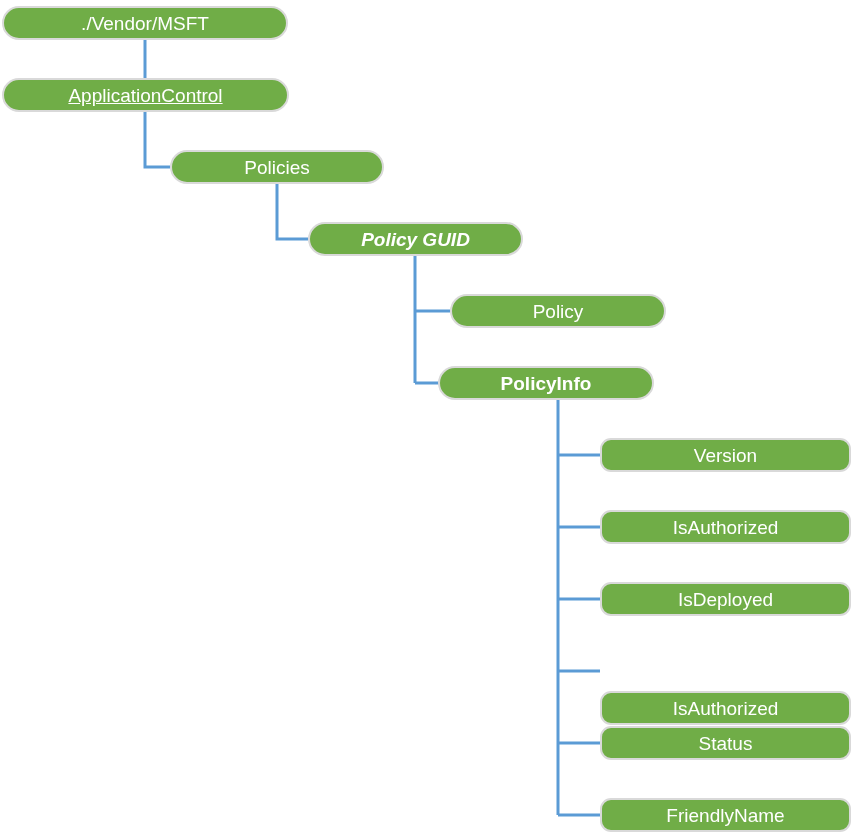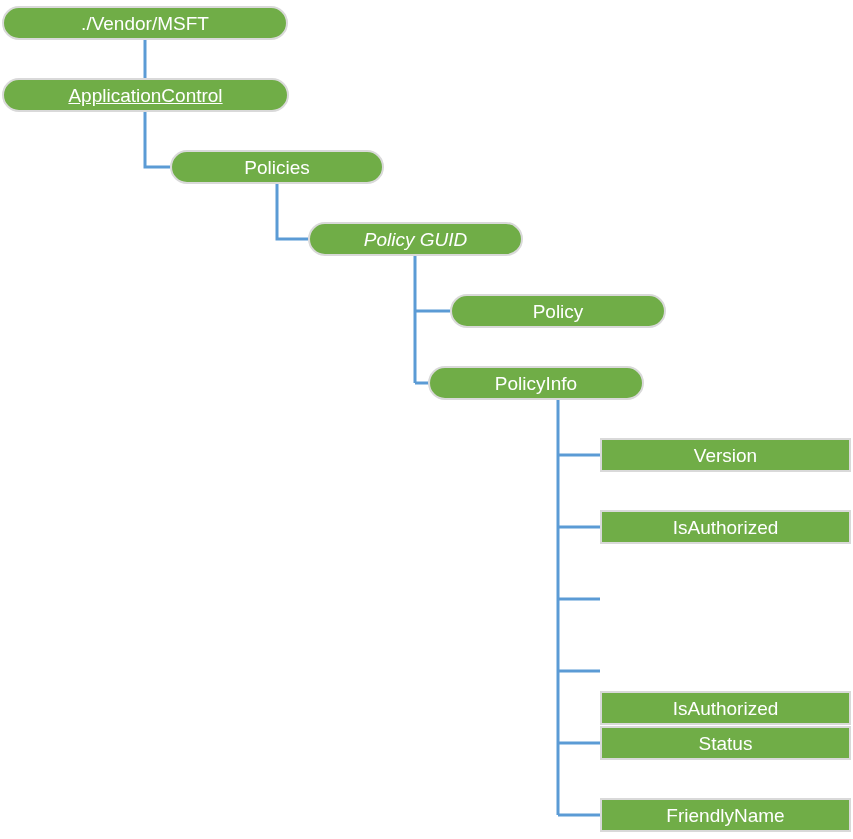--- a/index.html
+++ b/index.html
@@ -39,30 +39,30 @@
     justify-content: center;
     background: var(--node-fill, #70AD47);
     border: 2px solid var(--node-border, #D9D9D9);
     color: var(--node-text, #FFFFFF);
     font-size: 19px;
     line-height: 1;
     height: 34px;
     white-space: nowrap;
   }
   .pill { border-radius: 17px; }
-  .rect { border-radius: 0; }
-  .italic { font-style: italic; }
+  .rect { border-radius: 11px; }
+  .italic { font-style: italic; font-weight: bold; }
 
   
   .n-vendor   { left: 2px;   top: 6px;   width: 286px; }
   .n-appctrl  { left: 2px;   top: 78px;  width: 287px; text-decoration: underline; }
   .n-policies { left: 170px; top: 150px; width: 214px; }
   .n-guid     { left: 308px; top: 222px; width: 215px; }
   .n-policy   { left: 450px; top: 294px; width: 216px; }
-  .n-polinfo  { left: 428px; top: 366px; width: 216px; }
+  .n-polinfo  { left: 438px; top: 366px; width: 216px; font-weight: bold; }
   .n-leaf     { left: 600px; width: 251px; }
   .n-leaf-0 { top: 438px; }
   .n-leaf-1 { top: 510px; }
   .n-leaf-2 { top: 582px; }
   .n-leaf-3 { top: 691px; }
   .n-leaf-4 { top: 726px; }
   .n-leaf-5 { top: 798px; }
 </style>
 </head>
 <body>
@@ -102,20 +102,23 @@
   </div>
 
   <div class="node rect n-leaf n-leaf-0">
     <span>Version</span>
   </div>
 
   <div class="node rect n-leaf n-leaf-1">
     <span>IsAuthorized</span>
   </div>
 
+  <div class="node rect n-leaf n-leaf-2">
+    <span>IsDeployed</span>
+  </div>
 
   <div class="node rect n-leaf n-leaf-3">
     <span>IsAuthorized</span>
   </div>
 
   <div class="node rect n-leaf n-leaf-4">
     <span>Status</span>
   </div>
 
   <div class="node rect n-leaf n-leaf-5">

